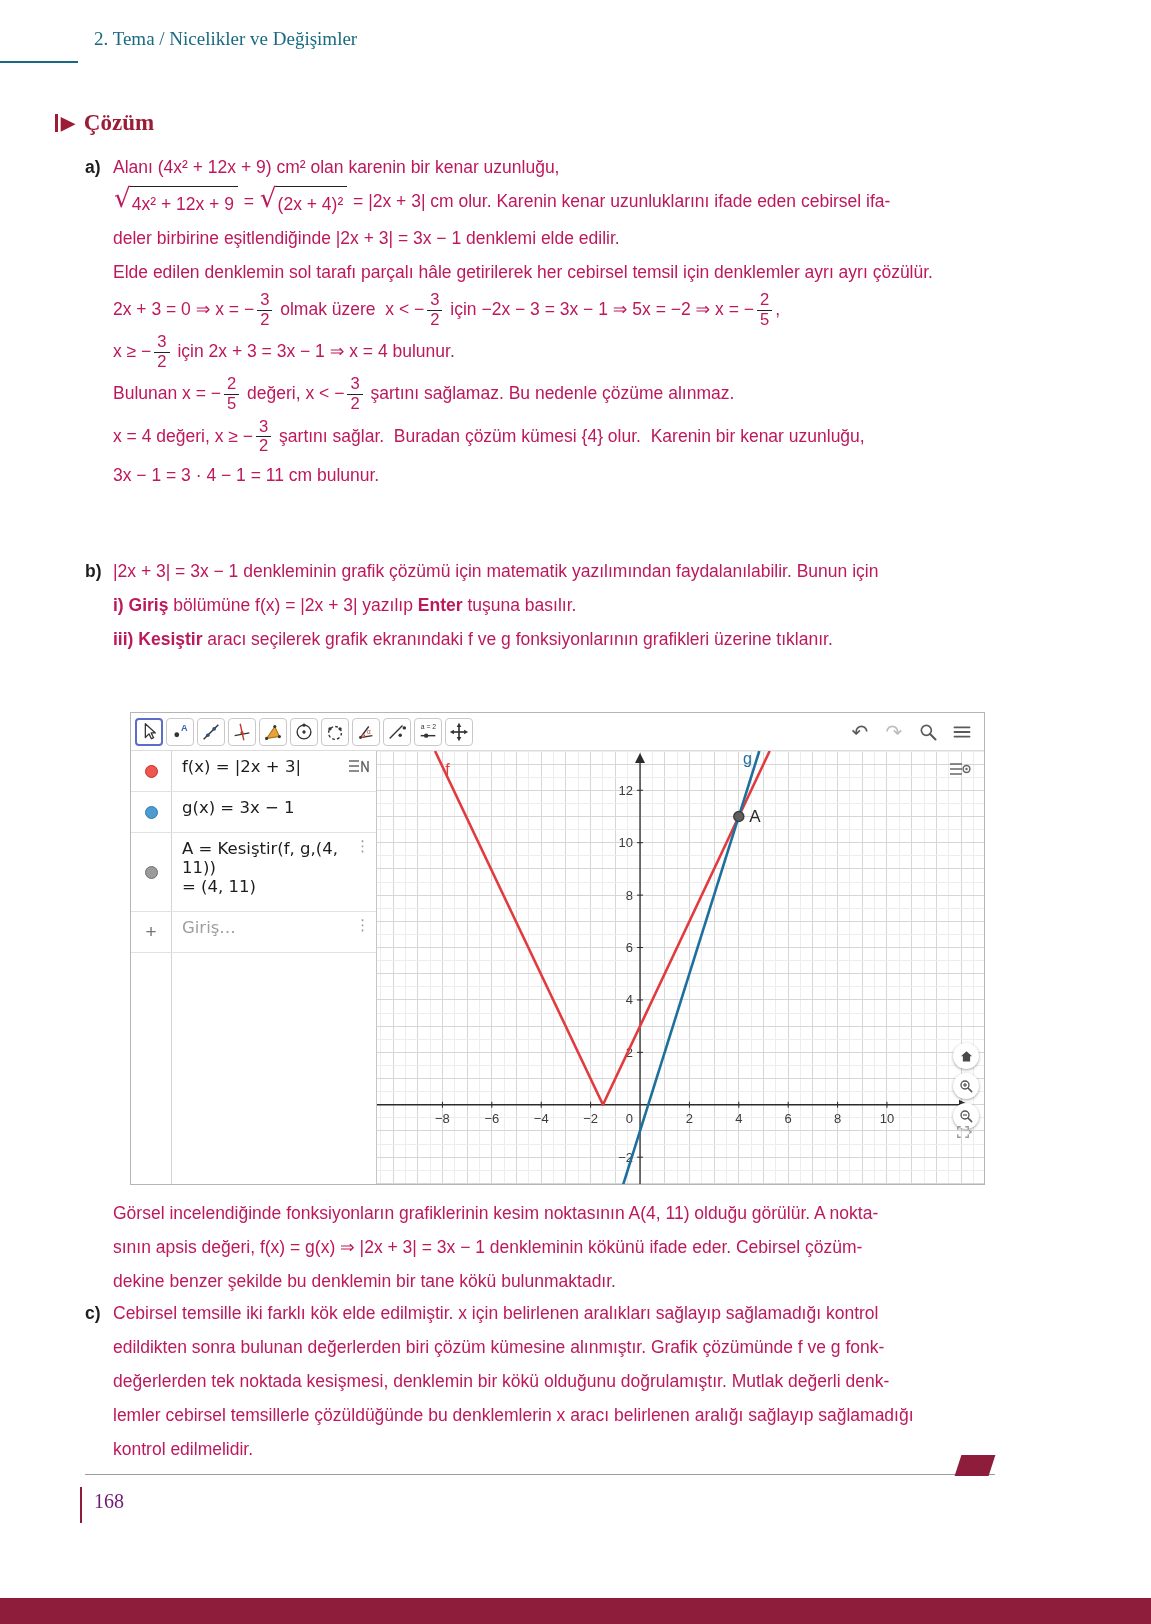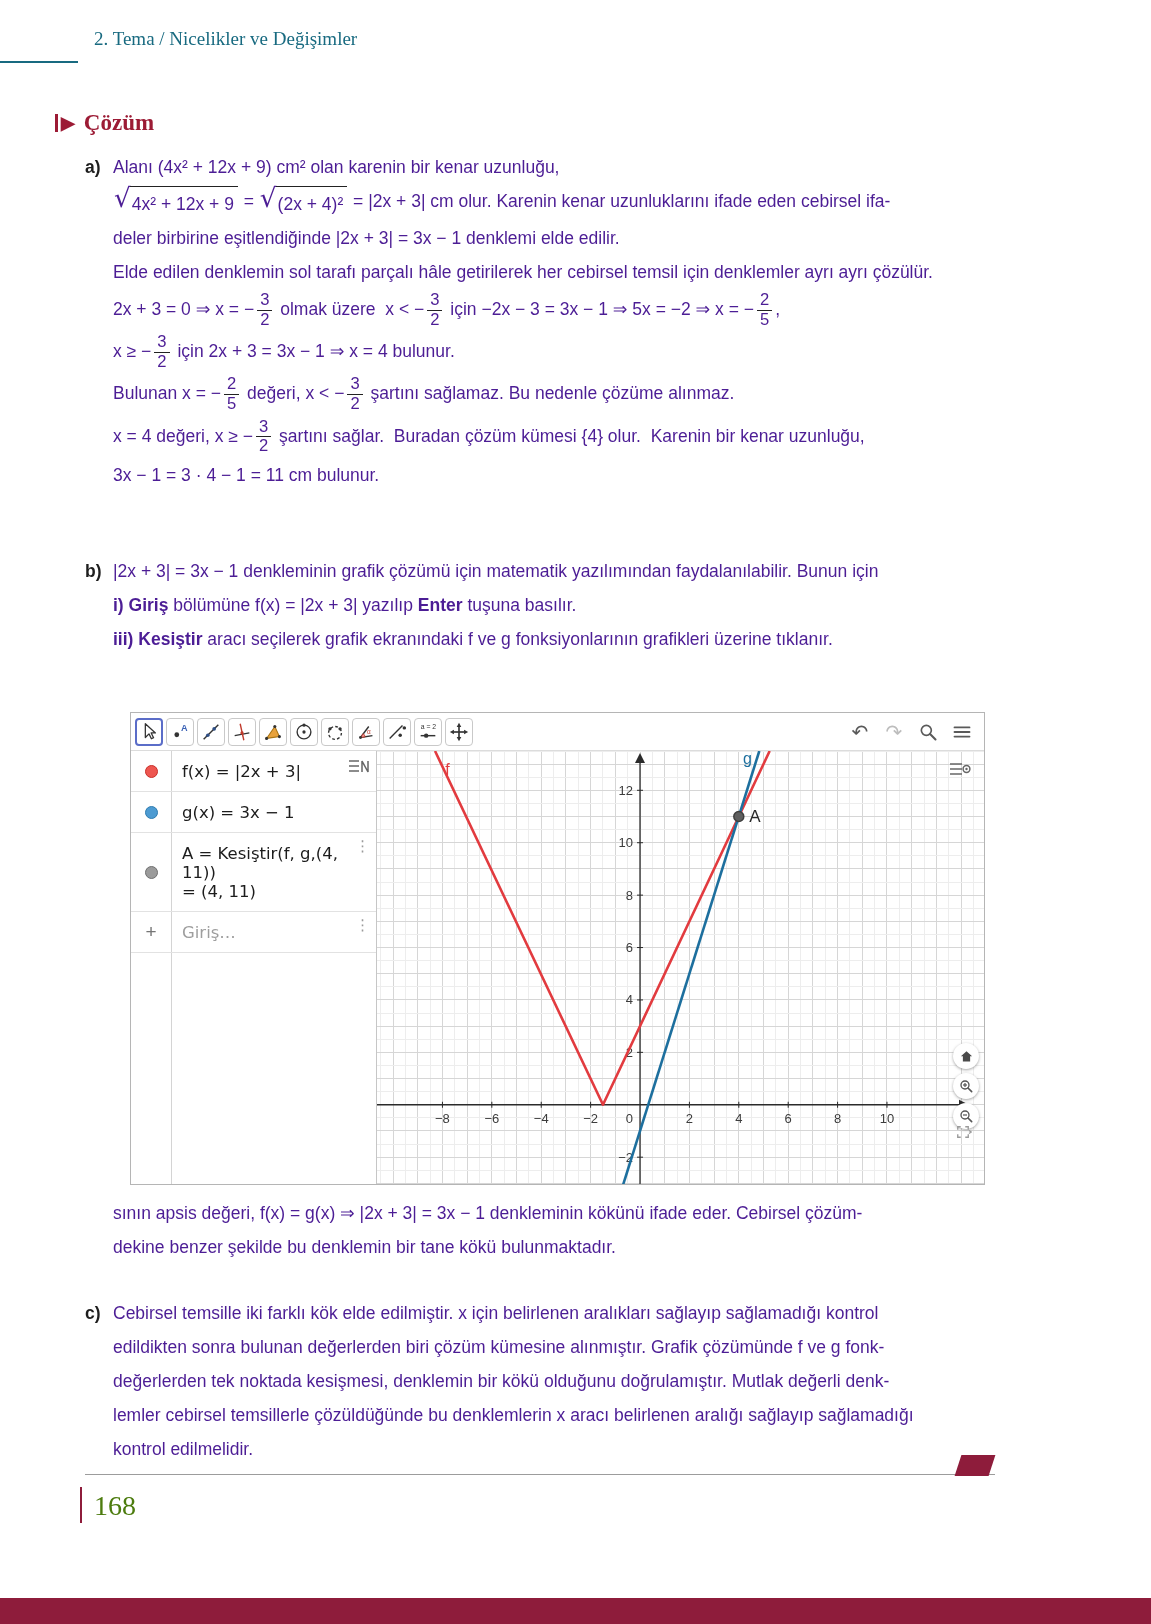--- a/index.html
+++ b/index.html
@@ -10,21 +10,21 @@
   .header-title{position:absolute;left:94px;top:28px;font-family:"Liberation Serif",serif;
       font-size:19px;color:#186a80}
   
   .solution-title{position:absolute;left:55px;top:110px;display:flex;align-items:center;gap:9px;
       font-family:"Liberation Serif",serif;font-size:23px;font-weight:bold;color:#9c1b35}
   .play-icon{border-left:3px solid #9c1b35;padding-left:3px;font-size:18px;line-height:1;color:#9c1b35}
   
   .part{position:absolute;display:flex;align-items:flex-start}
   .part-label{width:28px;flex:none;font-weight:bold;font-size:17.5px;line-height:30px;padding-top:2px}
   .part-body{flex:1}
-  .mline{display:block;white-space:pre;line-height:30px;padding:2px 0;font-size:17.5px;color:#4c1d95}
+  .mline{display:block;white-space:pre;line-height:30px;padding:2px 0;font-size:17.5px;color:#be185d}
   .mline b{font-weight:bold}
   .frac{display:inline-flex;flex-direction:column;align-items:center;vertical-align:middle;
         margin:0 3px;line-height:1.12;font-size:.95em}
   .fden{border-top:1.6px solid #222;padding:0 3px}
   .fnum{padding:0 3px}
   .sqrt{display:inline-flex;align-items:flex-start;margin:0 1px}
   .srad{font-size:1.5em;line-height:.95;font-family:"DejaVu Sans",sans-serif}
   .sbody{border-top:1.7px solid #222;padding:2px 4px 0 2px;margin-left:-1px}
   
   .ggb{position:absolute;left:130px;top:712px;width:855px;height:473px;border:1px solid #b5b5b5;
@@ -40,21 +40,21 @@
   .act-btn{border:none;background:none;padding:0;width:24px;height:24px;display:flex;
         align-items:center;justify-content:center;cursor:pointer}
   .glyph-icon{font-family:"DejaVu Sans",sans-serif;font-size:20px;line-height:1;color:#5a5a5a}
   .glyph-icon.dim{color:#bdbdbd}
   .ggb-main{flex:1;display:flex;min-height:0}
   .ggb-algebra{width:245px;flex:none;border-right:1px solid #c6c6c6;display:flex;
         flex-direction:column;position:relative;background:#fff}
   .alg-row{display:flex;align-items:center;border-bottom:1px solid #e2e2e2;position:relative;min-height:40px}
   .alg-gutter{width:40px;flex:none;display:flex;align-items:center;justify-content:center;align-self:stretch}
   .alg-content{flex:1;border-left:1px solid #d4d4d4;align-self:stretch;display:flex;
-        flex-direction:column;justify-content:center;padding:6px 10px;font-size:16.5px;
+        flex-direction:column;padding:6px 10px;font-size:16.5px;
         font-family:"DejaVu Sans",sans-serif;color:#1c1c1c}
   .alg-dot{width:13px;height:13px;border-radius:50%;box-sizing:border-box}
   .kebab{position:absolute;top:5px;right:6px;color:#9a9a9a;font-size:15px;line-height:1;cursor:pointer}
   .alg-style-icon{position:absolute;top:6px;right:5px;cursor:pointer}
   .alg-filler{flex:1;display:flex}
   .alg-filler .alg-gutter{border-right:0}
   .alg-filler .fill-content{flex:1;border-left:1px solid #d4d4d4}
   .plus{color:#757575;font-size:19px}
   .placeholder{color:#9e9e9e}
   .ggb-graph{flex:1;position:relative;overflow:hidden}
@@ -63,21 +63,21 @@
   .nav-btn{position:absolute;right:5px;width:26px;height:26px;border-radius:50%;border:none;
        background:#fff;box-shadow:0 1px 3px rgba(0,0,0,.35);display:flex;align-items:center;
        justify-content:center;cursor:pointer;padding:0}
   .expand-icon{position:absolute;right:12px;top:372px;cursor:pointer}
   
   .footer-rule{position:absolute;left:85px;top:1474px;width:910px;height:1px;background:#9c9c9c}
   .footer-quad{position:absolute;left:958px;top:1455px;width:34px;height:21px;background:#8e1c3b;
        transform:skewX(-18deg)}
   .pagenum-bar{position:absolute;left:80px;top:1487px;width:2px;height:36px;background:#8e1c3b}
   .pagenum{position:absolute;left:94px;top:1490px;font-family:"Liberation Serif",serif;
-       font-size:28px;color:#4d7c0f}
+       font-size:20px;color:#701a75}
   .bottom-bar{position:absolute;left:0;top:1598px;width:1151px;height:26px;background:#8e1c3b}
 </style>
 </head>
 <body>
 
 <div class="header-rule"></div>
 <div class="header-title">2. Tema / Nicelikler ve Değişimler</div>
 
 <div class="solution-title">
   <span class="play-icon">▶</span>
@@ -438,20 +438,21 @@
           <path d="M5 9 V5 H9 M15 5 H19 V9 M19 15 V19 H15 M9 19 H5 V15" fill="none" stroke="#9a9a9a" stroke-width="1.8"></path>
           <path d="M20 10 L23 12 L20 14" fill="none" stroke="#9a9a9a" stroke-width="1.8"></path>
         </svg>
       </span>
     </div>
   </div>
 </div>
 
 <div class="part" style="left:113px;top:1196px;width:940px">
   <div class="part-body">
+      <div class="mline">Görsel incelendiğinde fonksiyonların grafiklerinin kesim noktasının A(4, 11) olduğu görülür. A nokta-</div>
       <div class="mline">sının apsis değeri, f(x) = g(x) ⇒ |2x + 3| = 3x − 1 denkleminin kökünü ifade eder. Cebirsel çözüm-</div>
       <div class="mline">dekine benzer şekilde bu denklemin bir tane kökü bulunmaktadır.</div>
     </div>
 </div>
 
 <div class="part" style="left:85px;top:1296px;width:980px">
   <span class="part-label">c)</span>
   <div class="part-body">
       <div class="mline">Cebirsel temsille iki farklı kök elde edilmiştir. x için belirlenen aralıkları sağlayıp sağlamadığı kontrol</div>
       <div class="mline">edildikten sonra bulunan değerlerden biri çözüm kümesine alınmıştır. Grafik çözümünde f ve g fonk-</div>

